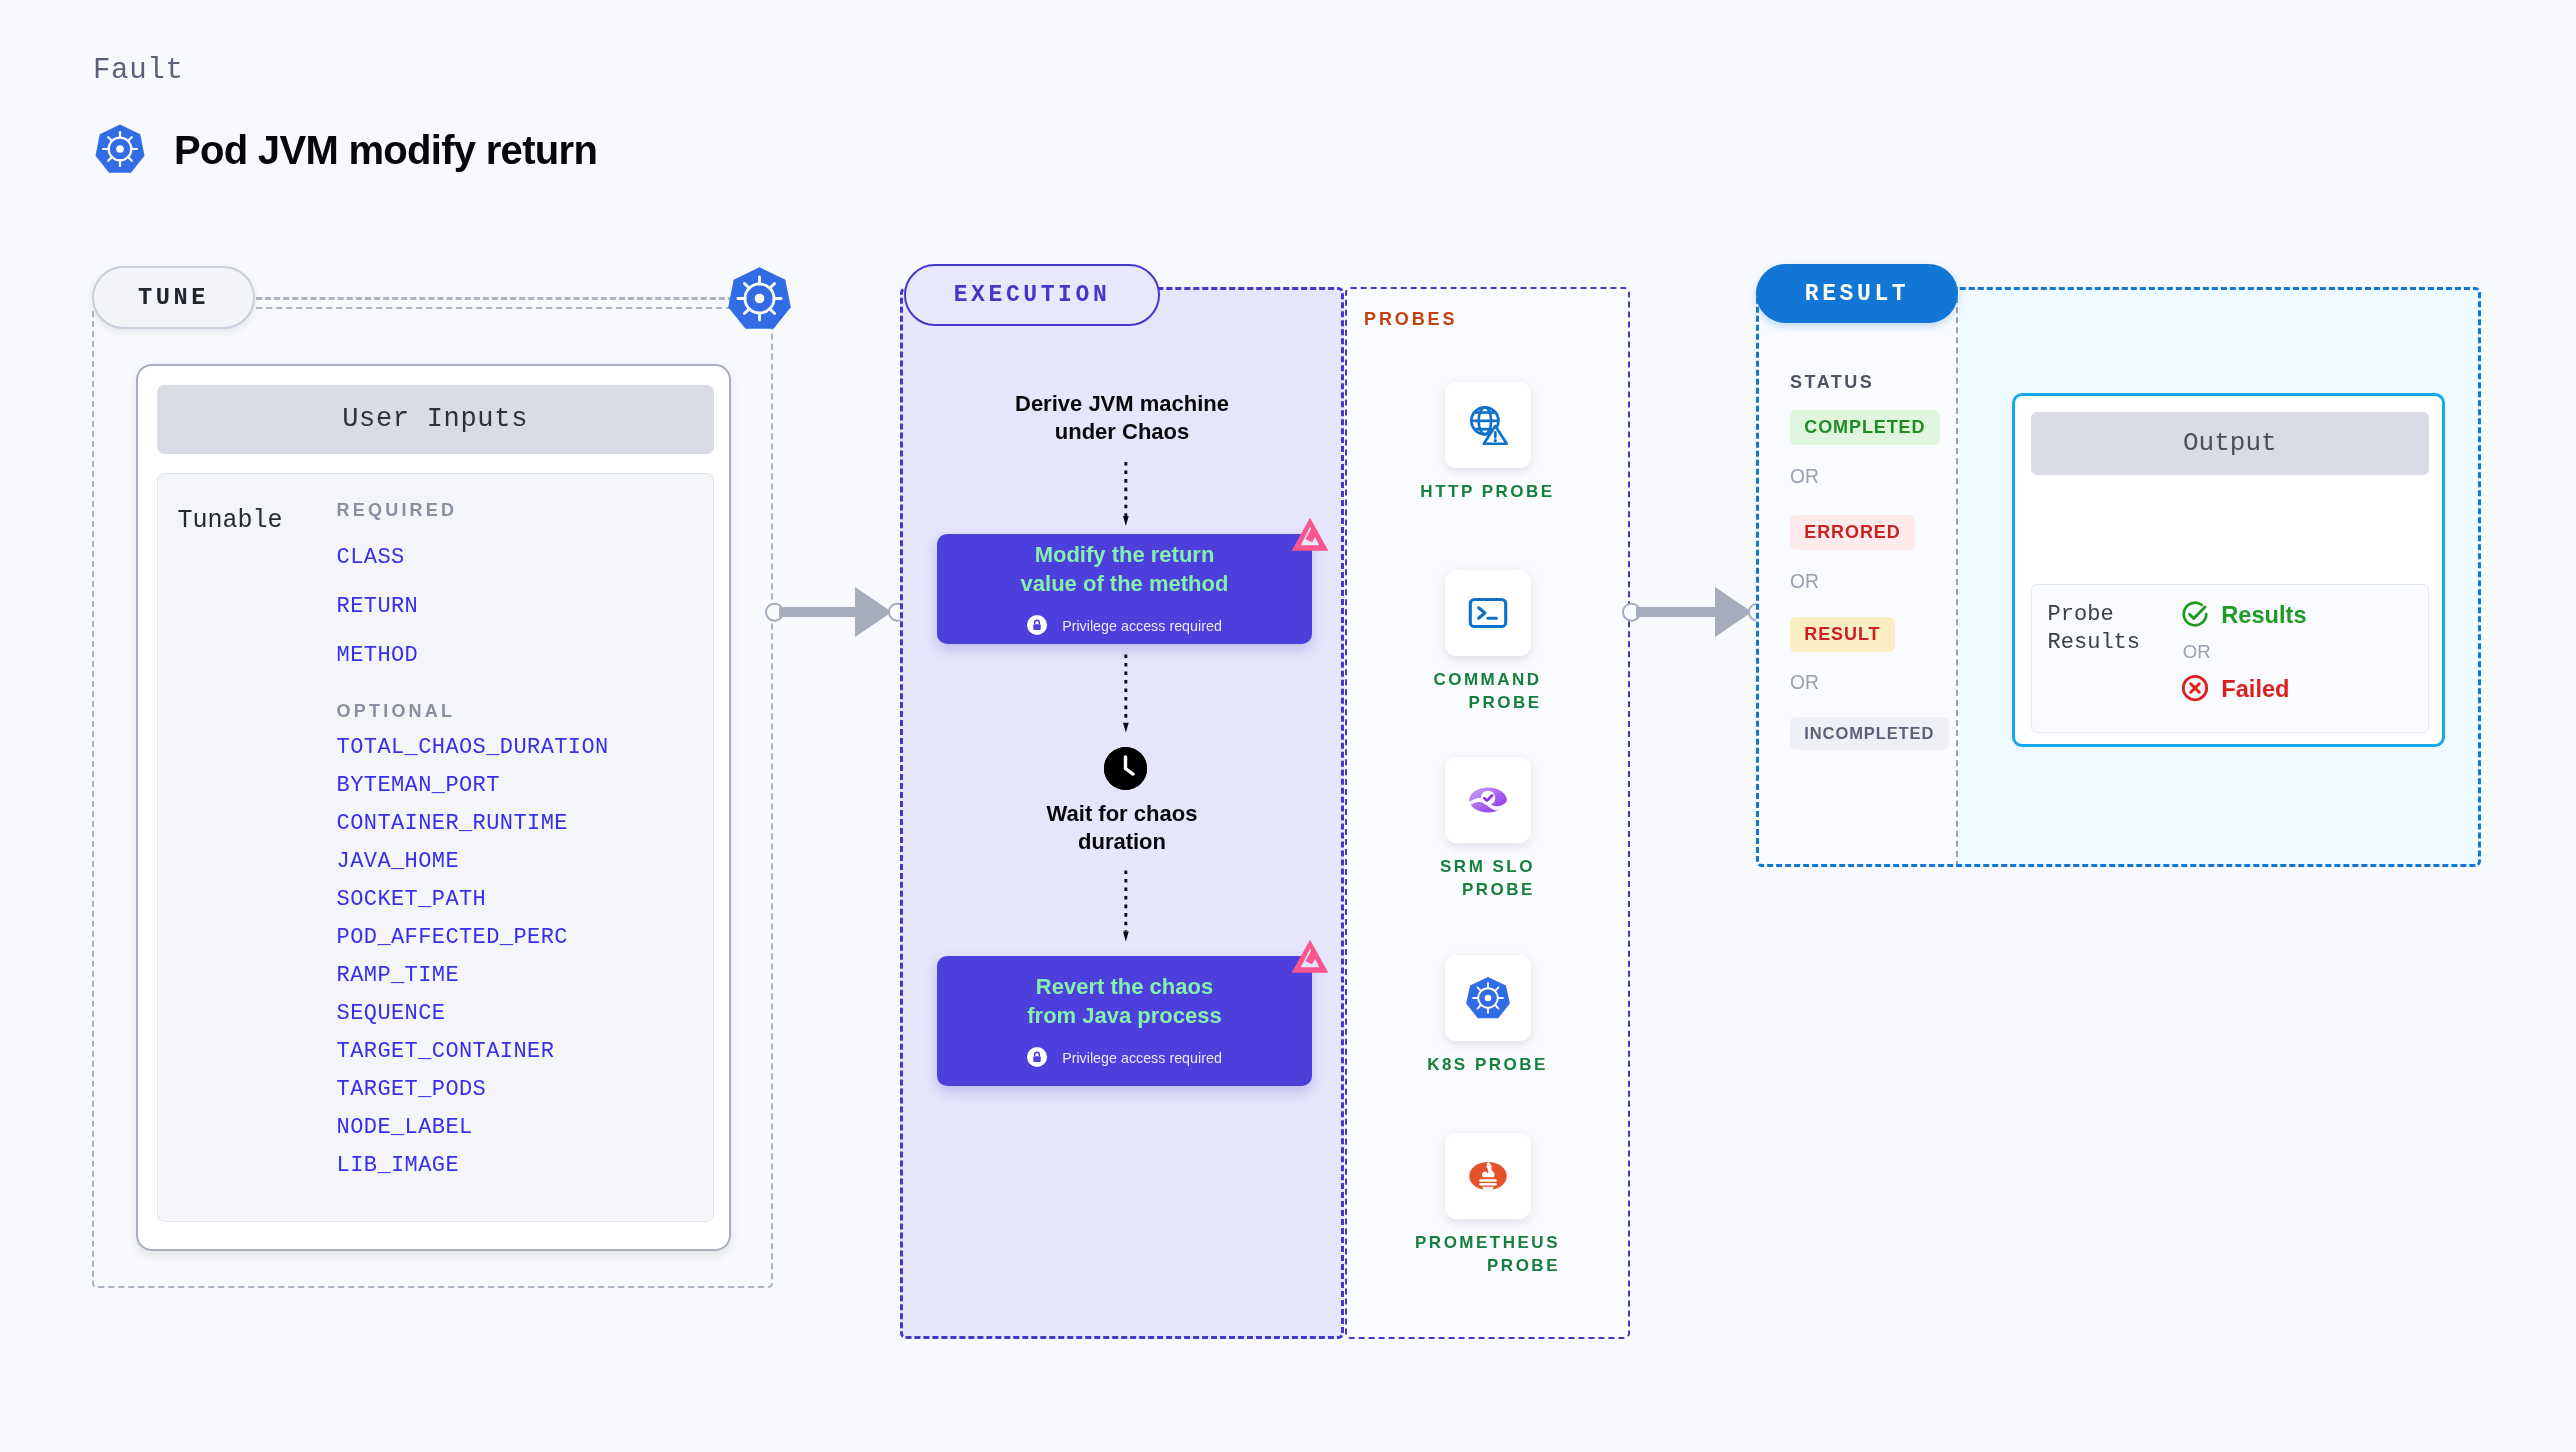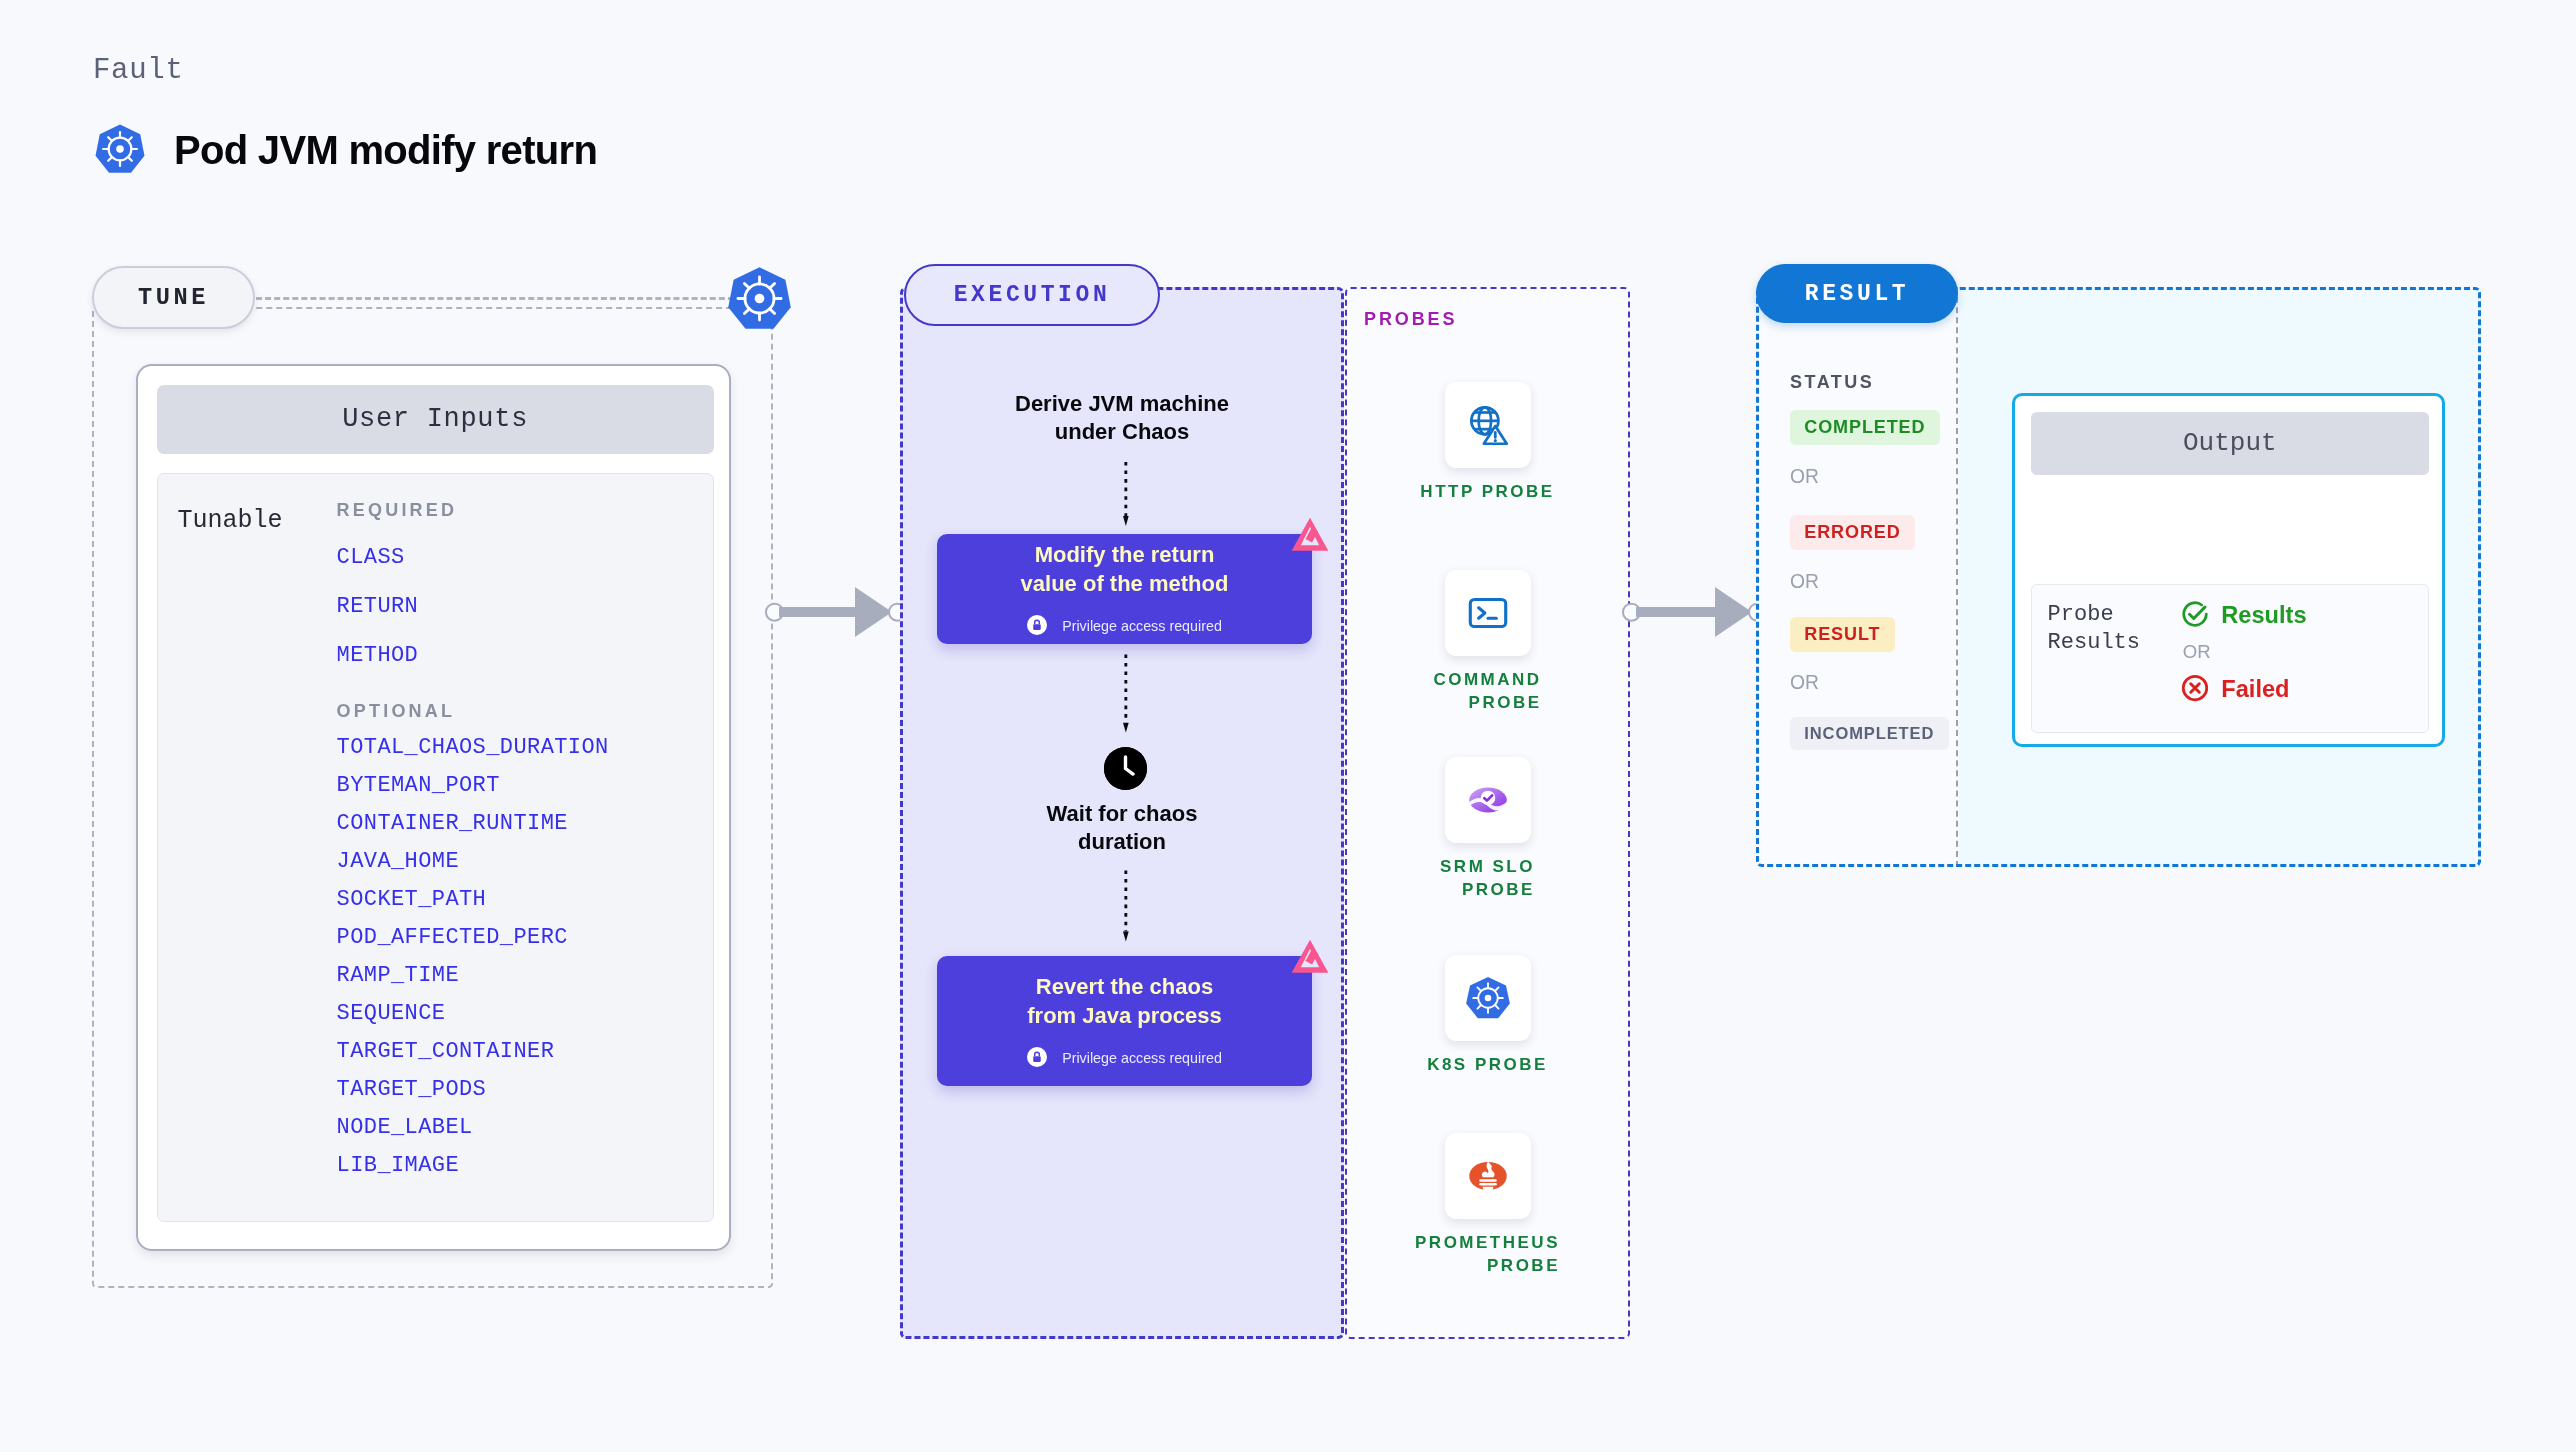--- a/index.html
+++ b/index.html
@@ -89,38 +89,38 @@
   .exec-step-text {
     position: absolute; width: 100%; text-align: center;
     font-size: 22px; font-weight: bold; color: #09090d; line-height: 1.28;
   }
   .action-card {
     position: absolute; background: #4c3fdc; border-radius: 10px;
     box-shadow: 0 5.7px 13px rgba(60,50,180,.22);
     display: flex; flex-direction: column; align-items: center; justify-content: center;
   }
   .action-title {
-    font-size: 22px; font-weight: bold; color: #fef9c3;
+    font-size: 22px; font-weight: bold; color: #86efac;
     text-align: center; line-height: 1.3; padding: 0 13px;
   }
   .priv-row { display: flex; align-items: center; gap: 15px; margin-top: 17px; }
   .priv-text { font-size: 14.3px; color: #ebe9ff; }
   .litmus-badge { position: absolute; right: -20px; top: -20px; width: 44px; height: 44px; }
 
   .dotted-arrow { position: absolute; }
   .clock-icon { position: absolute; width: 43px; height: 43px; border-radius: 50%; background: #000; }
 
   
   #probes-region {
     left: 1345px; top: 287px; width: 285px; height: 1052px;
     border: 2.9px dashed #4338ca; border-radius: 5.7px; background: #fafbfe;
   }
   .probes-label {
     position: absolute; left: 17px; top: 20px;
-    font-size: 18px; font-weight: 600; color: #a21caf; letter-spacing: 2.9px;
+    font-size: 18px; font-weight: 600; color: #c2410c; letter-spacing: 2.9px;
   }
   .probe-item { position: absolute; width: 100%; display: flex; flex-direction: column; align-items: center; }
   .probe-tile {
     width: 86px; height: 86px; background: #fff; border-radius: 11.5px;
     box-shadow: 0 3.6px 9.3px rgba(40,50,80,.12);
     display: flex; align-items: center; justify-content: center;
   }
   .probe-name {
     margin-top: 13px; font-size: 17px; font-weight: 600; color: #15803d;
     letter-spacing: 2.5px; text-align: right; line-height: 1.35;

